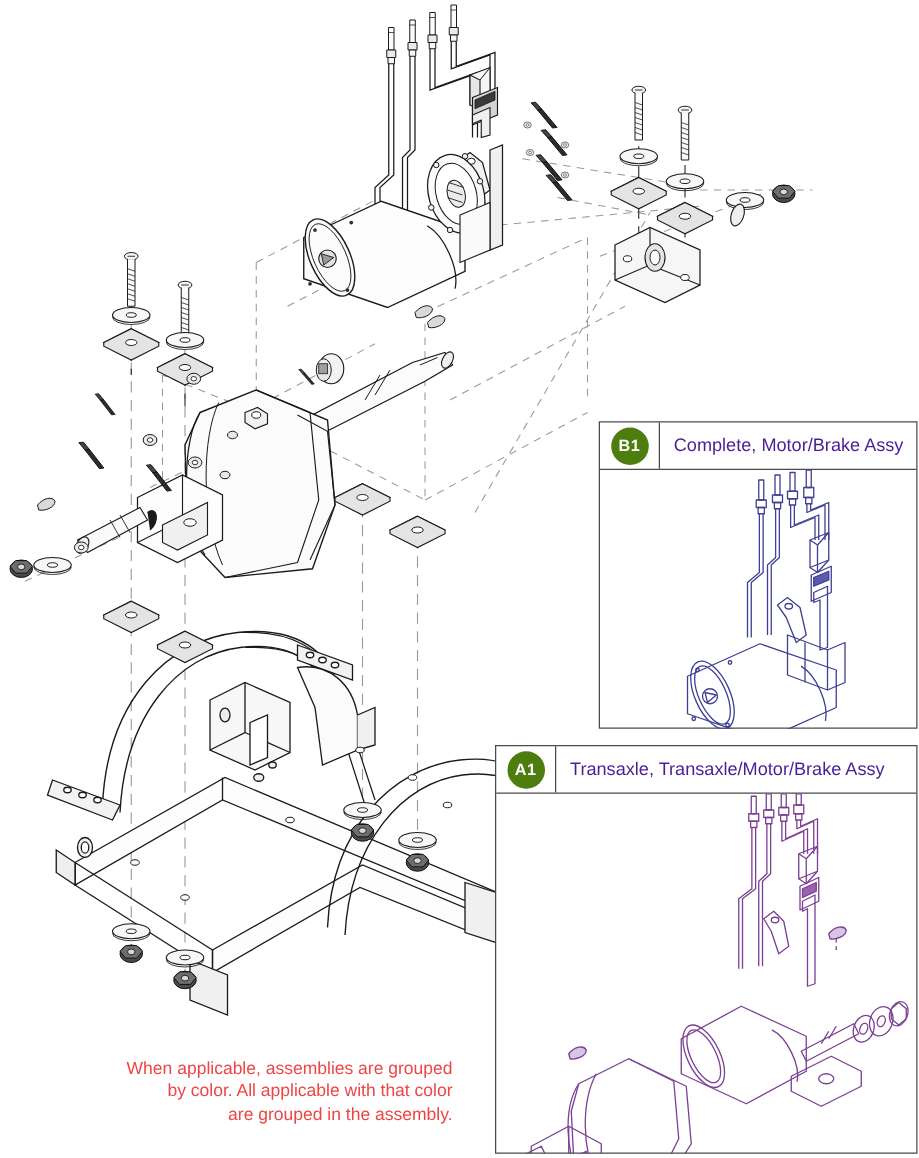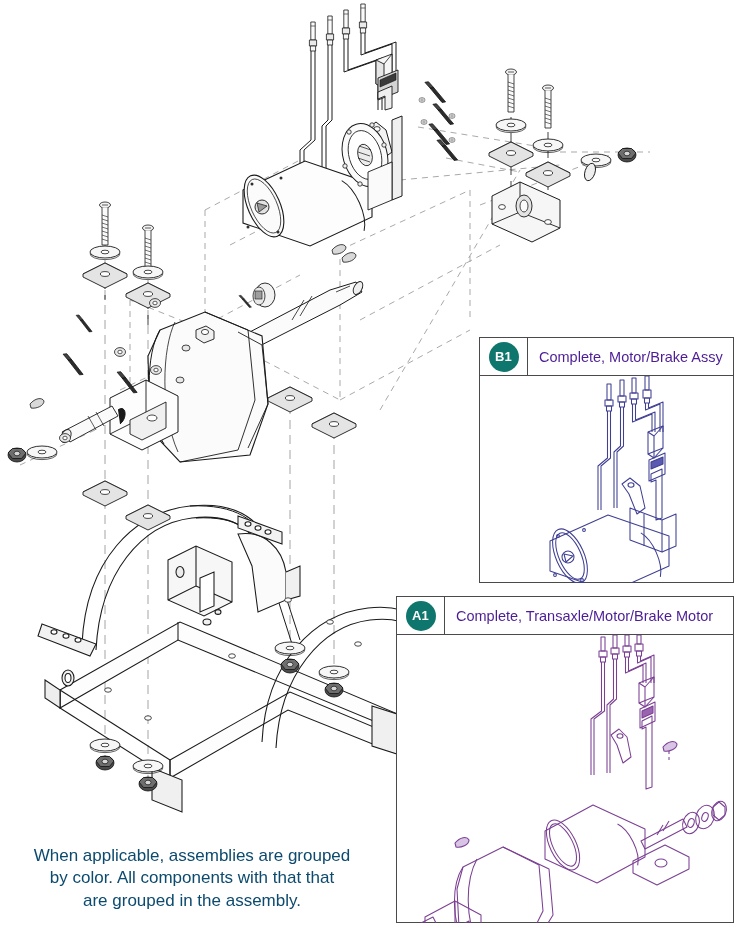--- a/index.html
+++ b/index.html
@@ -25,40 +25,40 @@
     height:38px;box-sizing:border-box;
   }
   .badge-cell{
     width:48px;min-width:48px;
     border-right:1px solid #4a4a4a;
     display:flex;align-items:center;justify-content:center;
     box-sizing:border-box;
   }
   .badge{
     width:30px;height:30px;border-radius:50%;
-    background:#0f766e;color:#ffffff;
+    background:#4d7c0f;color:#ffffff;
     display:flex;align-items:center;justify-content:center;
     font-size:13px;font-weight:bold;letter-spacing:.3px;
     line-height:1;
   }
   .panel-title{
     flex:1;display:flex;align-items:center;
     padding-left:11px;font-size:14.5px;color:#4c1d95;
     white-space:nowrap;
   }
   .panel-body{position:relative;width:100%;height:calc(100% - 38px);}
   .panel-body svg{position:absolute;left:0;top:0;}
 
   #panel-b1{left:479px;top:337px;width:255px;height:246px;}
   #panel-a1{left:396px;top:596px;width:338px;height:327px;}
 
   
   #caption{
     position:absolute;left:22px;top:845px;width:340px;
-    text-align:center;font-size:17px;line-height:1.32;color:#0c4a6e;
+    text-align:right;font-size:14px;line-height:1.32;color:#ef4444;
   }
   #caption div{white-space:nowrap;}
 </style>
 </head>
 <body>
 
 <div id="root">
 
   <div class="layer">
   <svg width="735" height="926" viewBox="0 0 735 926">
@@ -557,21 +557,21 @@
         </g>
       </svg>
     </div>
   </div>
 
   <div class="panel" id="panel-a1">
     <div class="panel-header">
       <div class="badge-cell">
         <div class="badge">A1</div>
       </div>
-      <div class="panel-title">Complete, Transaxle/Motor/Brake Motor</div>
+      <div class="panel-title">Transaxle, Transaxle/Motor/Brake Assy</div>
     </div>
     <div class="panel-body">
       <svg width="336" height="288" viewBox="0 0 336 288">
         <g fill="none" stroke="#7B3F93" stroke-width="1.05" stroke-linejoin="round">
 
           <g>
             <path d="M204,2 L208,2 L208,16 L204,16 Z"></path>
             <path d="M202,16 L210,16 L210,22 L202,22 Z"></path>
             <path d="M203.5,22 L208.5,22 L208.5,27 L203.5,27 Z"></path>
             <path d="M216,0 L220,0 L220,13 L216,13 Z"></path>
@@ -652,17 +652,17 @@
           <path d="M266,112 C271,106 278,105 280,109 C280,114 272,117 267,116 Z" fill="#d8c4e4"></path>
           <path d="M58,208 C63,202 70,201 72,205 C72,210 64,213 59,212 Z" fill="#d8c4e4"></path>
           <path d="M272,116 L272,128" stroke-dasharray="3 3"></path>
         </g>
       </svg>
     </div>
   </div>
 
   <div id="caption">
     <div>When applicable, assemblies are grouped</div>
-    <div>by color. All components with that that</div>
+    <div>by color. All applicable with that color</div>
     <div>are grouped in the assembly.</div>
   </div>
 
 </div>
 
 </body></html>

